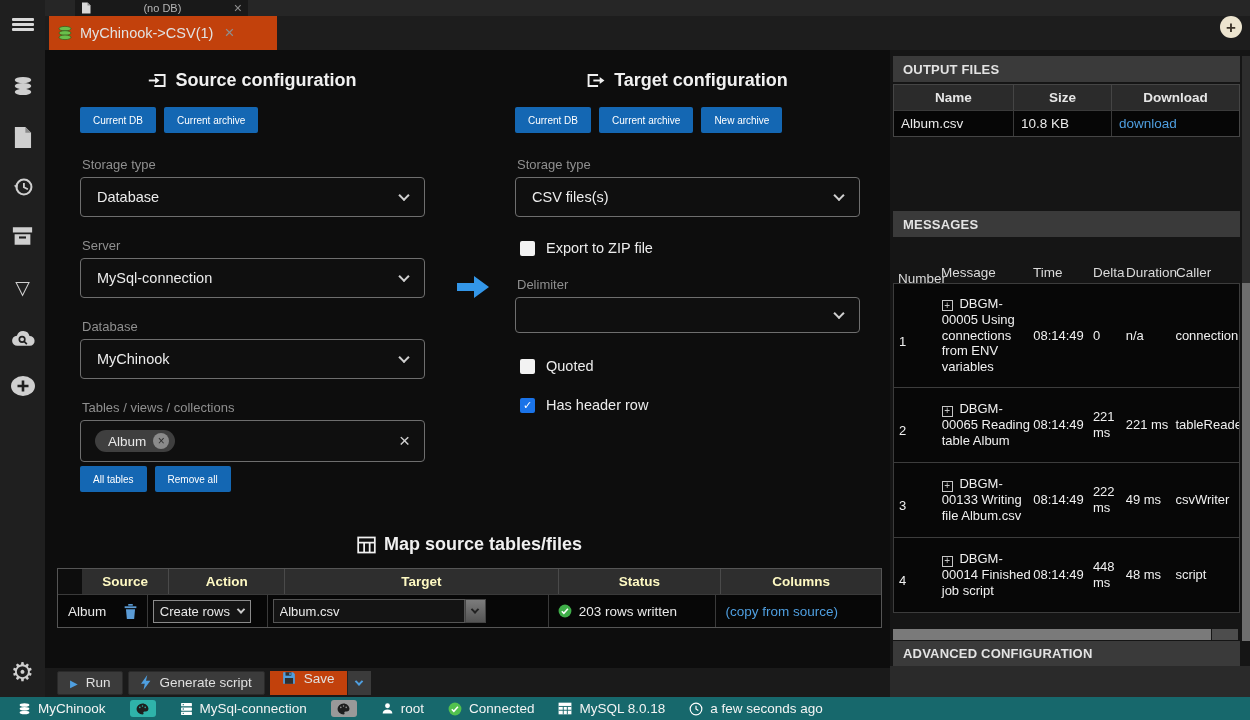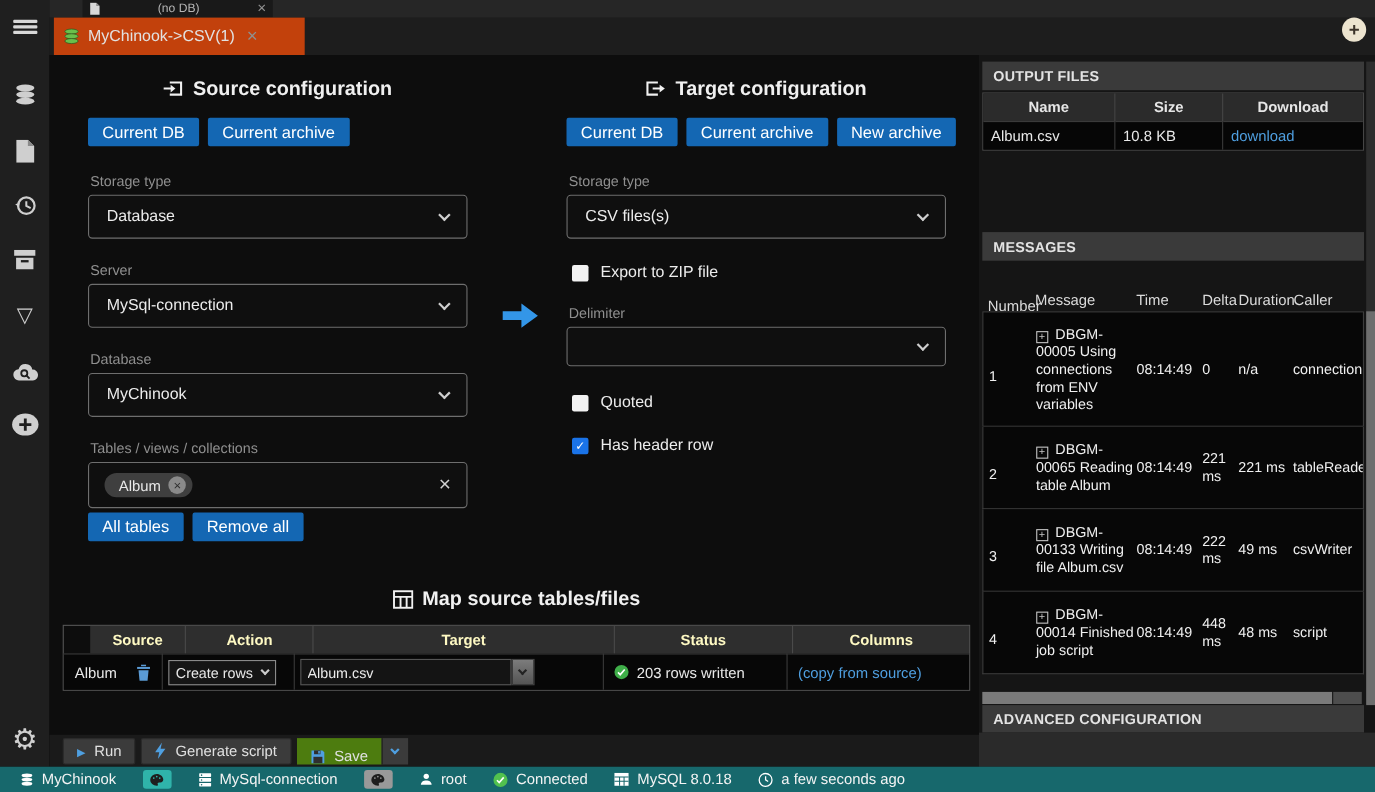--- a/index.html
+++ b/index.html
@@ -28,21 +28,21 @@
   .tab .icon-x::before { font-size:17px; }
   .newtab { position:absolute; right:8px; top:16px; width:22px; height:22px; border-radius:50%;
     background:#ece4cf; display:flex; align-items:center; justify-content:center; cursor:pointer; }
   .newtab::before { content:"+"; color:#3a3228; font-size:17px; font-weight:bold; line-height:1; }
 
   
   .main { position:absolute; left:45px; top:50px; width:845px; height:647px; background:#0d0d0d; }
   .sec-title { position:absolute; display:flex; align-items:center; justify-content:center; gap:8px;
     font-size:18px; font-weight:600; color:#f0f0f0; }
   .btn { display:inline-flex; align-items:center; justify-content:center; height:26px; padding:0 13px;
-    background:#1467b3; color:#fff; font-size:15px; border-radius:2px; cursor:pointer; white-space:nowrap; }
+    background:#1467b3; color:#fff; font-size:10px; border-radius:2px; cursor:pointer; white-space:nowrap; }
   .btn-row { position:absolute; display:flex; gap:8px; }
   .fld-label { position:absolute; font-size:13px; color:#8f8f8f; }
   .select { position:absolute; height:40px; border:1px solid #6e6e6e; border-radius:4px; background:#0f0f0f;
     display:flex; align-items:center; padding:0 16px; font-size:14.5px; color:#ececec; cursor:pointer; }
   .chev { position:absolute; right:16px; top:50%; width:8px; height:8px; border-right:2px solid #cfcfcf;
     border-bottom:2px solid #cfcfcf; transform:translateY(-70%) rotate(45deg); }
   .chipbox { position:absolute; height:42px; border:1px solid #6e6e6e; border-radius:4px; background:#0f0f0f;
     display:flex; align-items:center; padding:0 14px; }
   .chip { display:flex; align-items:center; gap:7px; background:#3f3f3f; border-radius:12px;
     padding:3px 6px 3px 13px; font-size:13.5px; color:#e8e8e8; }
@@ -73,21 +73,21 @@
     display:flex; align-items:center; justify-content:center; cursor:pointer; }
   .link { color:#4f9fe0; font-size:13.5px; cursor:pointer; }
 
   
   .mtoolbar { position:absolute; left:0; top:618px; width:845px; height:29px; background:#1a1a1a;
     display:flex; align-items:center; padding-left:12px; gap:5px; }
   .tool-btn { display:flex; align-items:center; gap:8px; height:24px; padding:0 12px; background:#3b3b3b;
     border:1px solid #2a2a2a; border-radius:2px; font-size:13.5px; color:#e0e0e0; cursor:pointer; }
   .icon-play::before { content:"▶"; color:#4f9fe0; font-size:10px; }
   .save-group { display:flex; height:24px; }
-  .save-main { display:flex; align-items:flex-end; gap:8px; padding:0 12px; background:#4d7c0f; font-size:13.5px; color:#e0e0e0; cursor:pointer; }
+  .save-main { display:flex; align-items:flex-start; gap:8px; padding:0 12px; background:#c2410c; font-size:13.5px; color:#e0e0e0; cursor:pointer; }
   .save-drop { width:24px; background:#3b3b3b; border-left:1px solid #222; display:flex; align-items:center; justify-content:center; cursor:pointer; }
   .save-drop .mini-chev { border-color:#4f9fe0; }
 
   
   .rpanel { position:absolute; left:890px; top:50px; width:360px; height:647px; background:#151515; }
   .p-header { position:absolute; left:3px; width:347px; height:26px; background:#3a3a3a; display:flex;
     align-items:center; padding-left:10px; font-size:13px; font-weight:bold; color:#e3e3e3; letter-spacing:.2px; }
   .ftable { position:absolute; left:3px; top:34px; width:347px; font-size:13.5px; border:1px solid #454545; }
   .ft-hrow { display:flex; background:#2b2b2b; font-weight:bold; color:#e6e6e6; }
   .ft-hrow > div { height:25px; display:flex; align-items:center; justify-content:center; border-right:1px solid #454545; }

